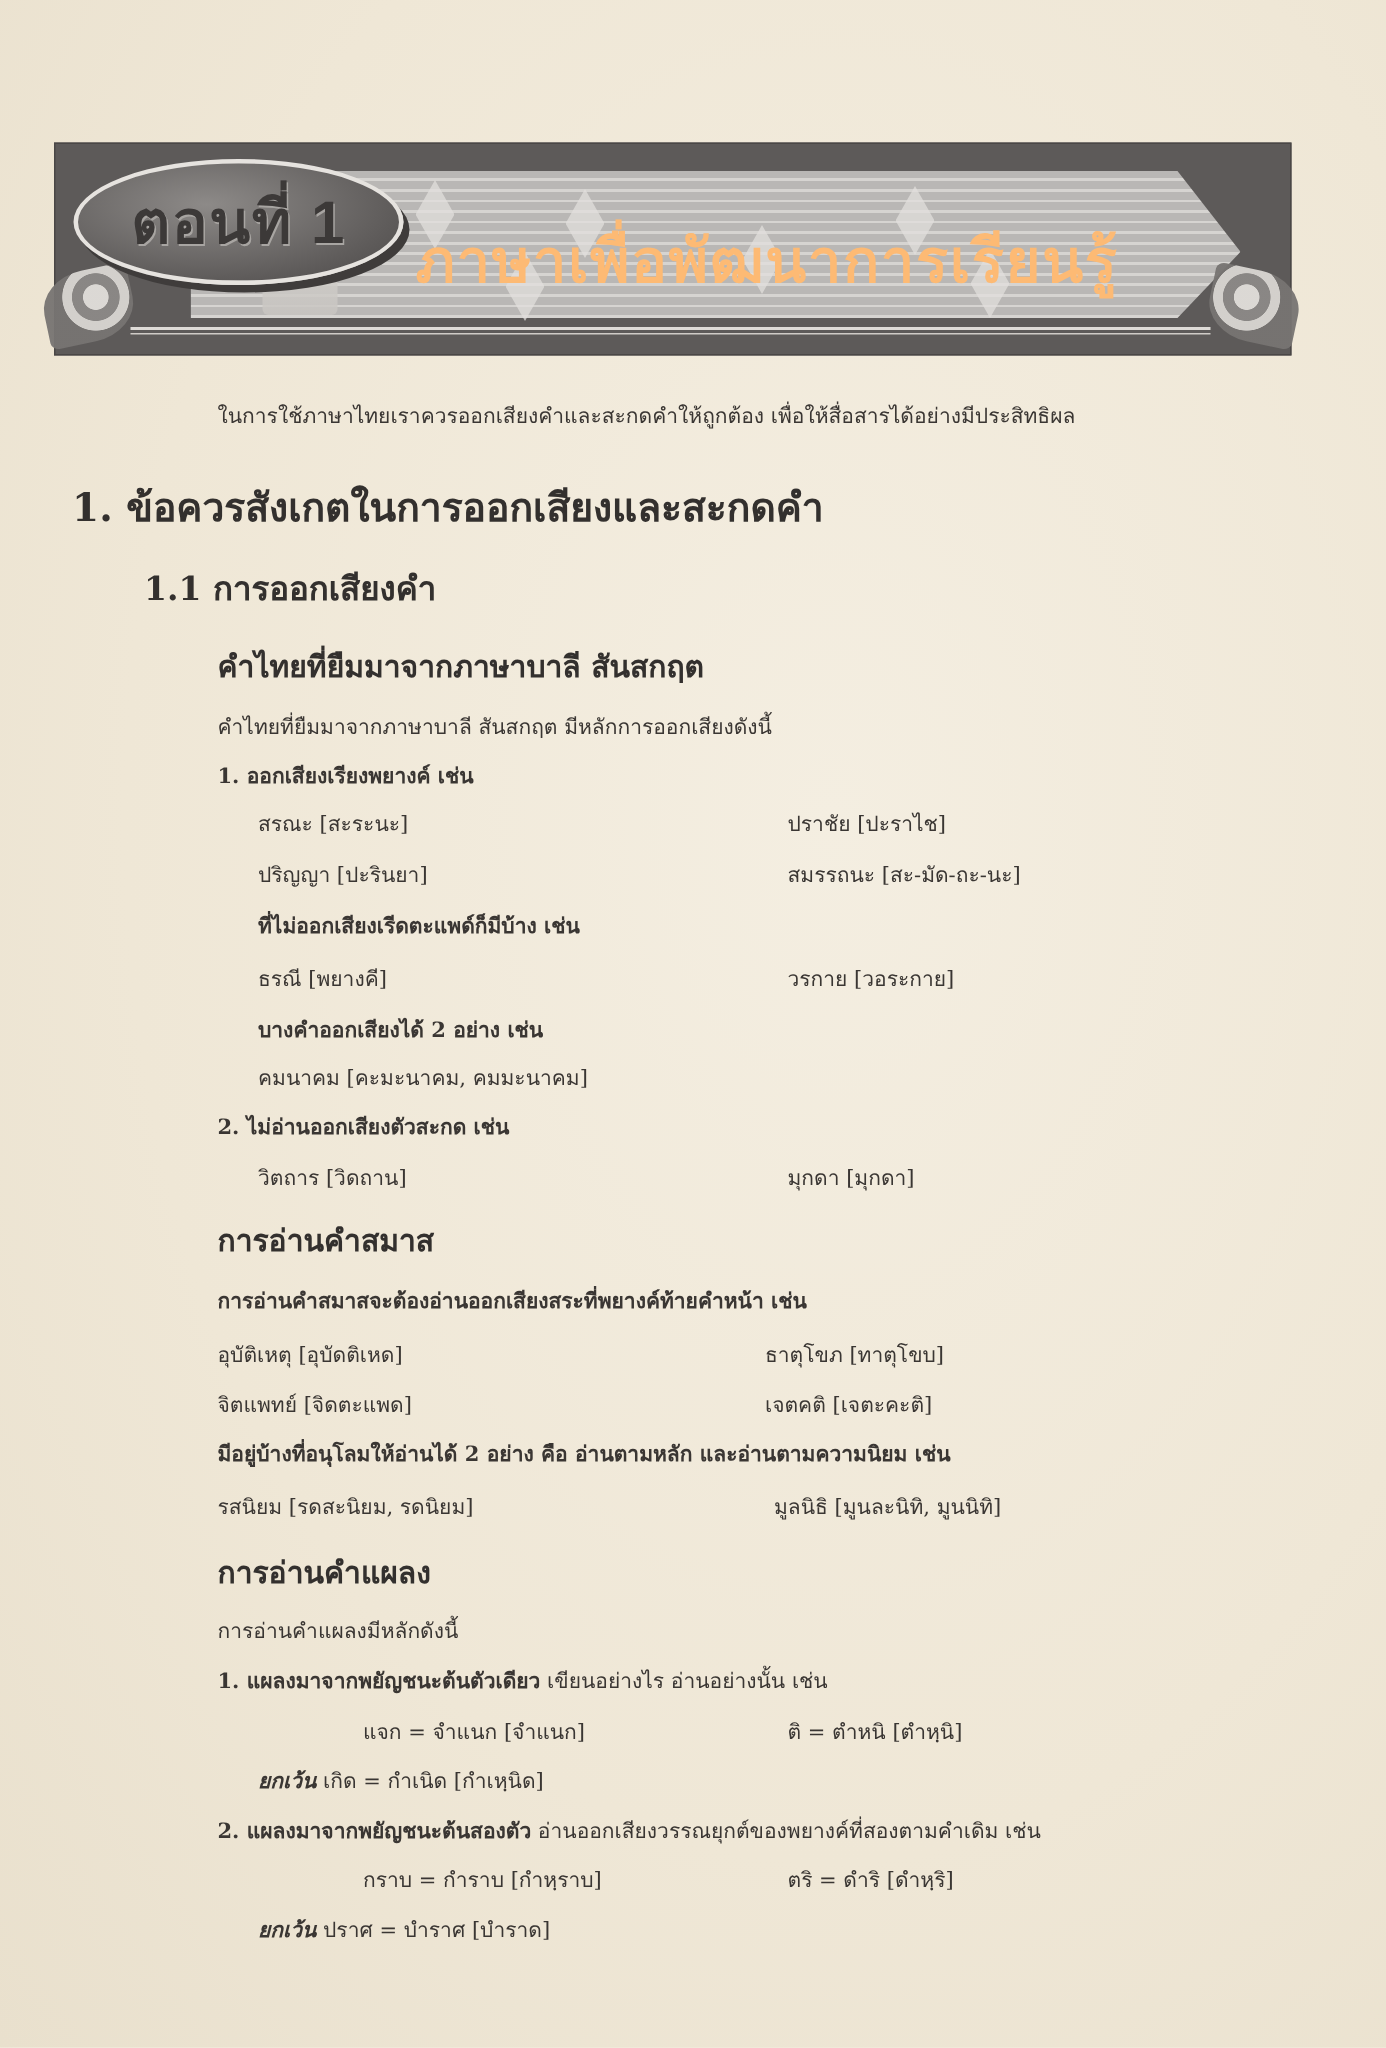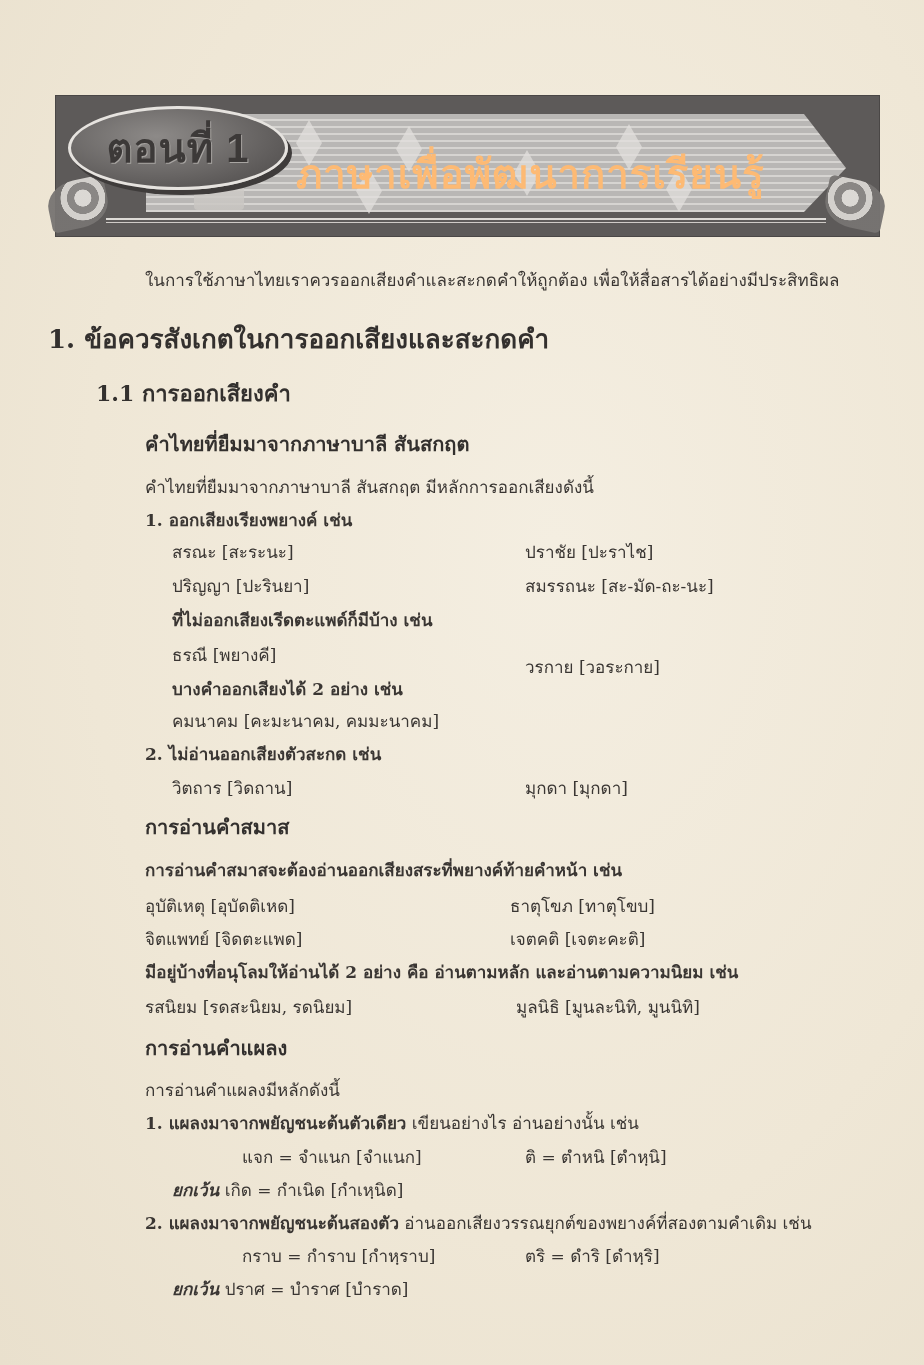--- a/index.html
+++ b/index.html
@@ -14,21 +14,21 @@
     background: radial-gradient(ellipse at 60% 40%, #f4eee1 0%, #efe7d6 60%, #e9e0cd 100%);
   }
   
   .ghost {
     position: absolute; left: 230px; top: 55px; width: 520px; height: 30px;
     font-family: "Liberation Sans", sans-serif; font-size: 20px; font-weight: bold;
     color: rgba(120,110,100,0.12); letter-spacing: 1px;
   }
   
   .banner {
-    position: absolute; left: 55px; top: 95px; width: 825px; height: 142px;
+    position: absolute; left: 36px; top: 95px; width: 825px; height: 142px;
     background: #5d5a59;
     border: 1px solid #4a4746;
     padding-left: 40px;
   }
   .banner-stripes {
     position: absolute; left: 90px; top: 18px; width: 700px; height: 98px;
     background:
       repeating-linear-gradient(180deg, #b9b7b5 0px, #b9b7b5 5px, #d6d4d1 5px, #d6d4d1 7px);
     clip-path: polygon(0 0, 94% 0, 100% 55%, 94% 100%, 0 100%);
   }
@@ -66,21 +66,21 @@
   }
   .banner-flourish {
     position: absolute; width: 60px; height: 48px;
     background: radial-gradient(circle at 60% 40%, #e2dfdb 0 18%, #8c8987 19% 34%, #d9d6d2 35% 48%, #777472 49% 100%);
     border-radius: 50% 10% 50% 10%; opacity: 0.95;
   }
   .flourish-left { left: -8px; top: 84px; transform: rotate(-12deg); }
   .flourish-right { right: -6px; top: 84px; transform: scaleX(-1) rotate(-12deg); }
 
   
-  .t { position: absolute; white-space: nowrap; font-size: 17px; line-height: 1.2; }
+  .t { position: absolute; white-space: nowrap; font-size: 14px; line-height: 1.2; }
   .b { font-weight: bold; }
   .i { font-style: italic; font-weight: bold; }
   .h1 { font-size: 26px; font-weight: bold; color: #33302e; }
   .h2 { font-size: 22px; font-weight: bold; color: #33302e; }
   .h3 { font-size: 20px; font-weight: bold; color: #33302e; }
 </style>
 </head>
 <body>
 
 <div class="page">
@@ -114,21 +114,21 @@
   <div class="t" style="left:145px;top:477px;">คำไทยที่ยืมมาจากภาษาบาลี สันสกฤต มีหลักการออกเสียงดังนี้</div>
   <div class="t b" style="left:145px;top:510px;">1. ออกเสียงเรียงพยางค์ เช่น</div>
 
   <div class="t" style="left:172px;top:542px;">สรณะ [สะระนะ]</div>
   <div class="t" style="left:525px;top:542px;">ปราชัย [ปะราไช]</div>
   <div class="t" style="left:172px;top:576px;">ปริญญา [ปะรินยา]</div>
   <div class="t" style="left:525px;top:576px;">สมรรถนะ [สะ-มัด-ถะ-นะ]</div>
 
   <div class="t b" style="left:172px;top:610px;">ที่ไม่ออกเสียงเรีดตะแพด์ก็มีบ้าง เช่น</div>
   <div class="t" style="left:172px;top:645px;">ธรณี [พยางคี]</div>
-  <div class="t" style="left:525px;top:645px;margin-top:12px;">วรกาย [วอระกาย]</div>
+  <div class="t" style="left:525px;top:645px;">วรกาย [วอระกาย]</div>
 
   <div class="t b" style="left:172px;top:679px;">บางคำออกเสียงได้ 2 อย่าง เช่น</div>
   <div class="t" style="left:172px;top:711px;">คมนาคม [คะมะนาคม, คมมะนาคม]</div>
 
   <div class="t b" style="left:145px;top:744px;">2. ไม่อ่านออกเสียงตัวสะกด เช่น</div>
   <div class="t" style="left:172px;top:778px;">วิตถาร [วิดถาน]</div>
   <div class="t" style="left:525px;top:778px;">มุกดา [มุกดา]</div>
 
   <div class="t h3" style="left:145px;top:815px;">การอ่านคำสมาส</div>
   <div class="t b" style="left:145px;top:860px;">การอ่านคำสมาสจะต้องอ่านออกเสียงสระที่พยางค์ท้ายคำหน้า เช่น</div>

